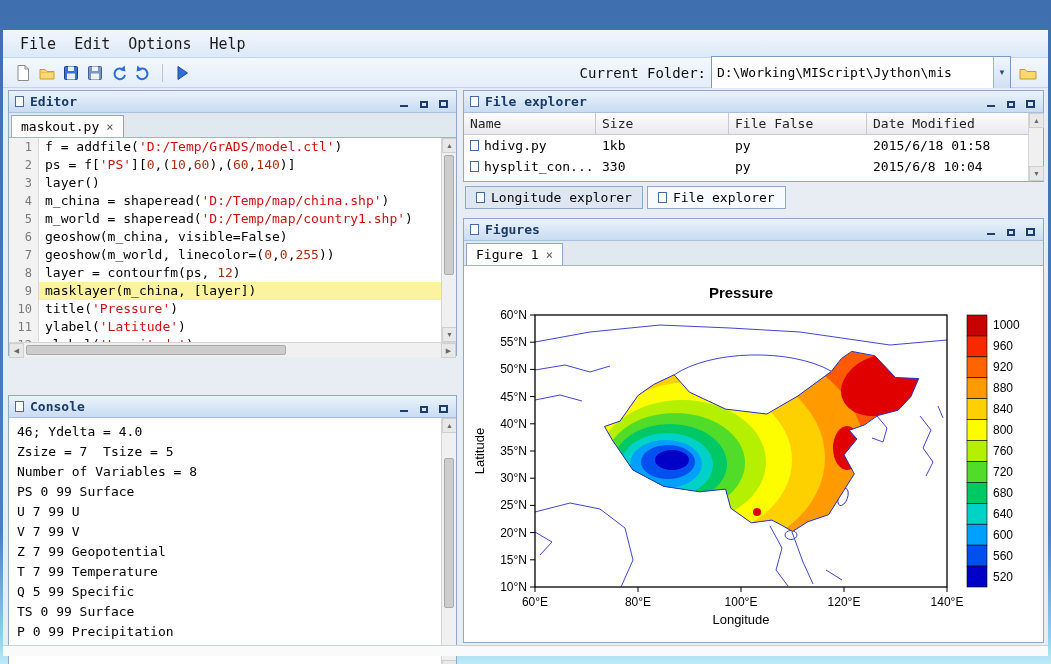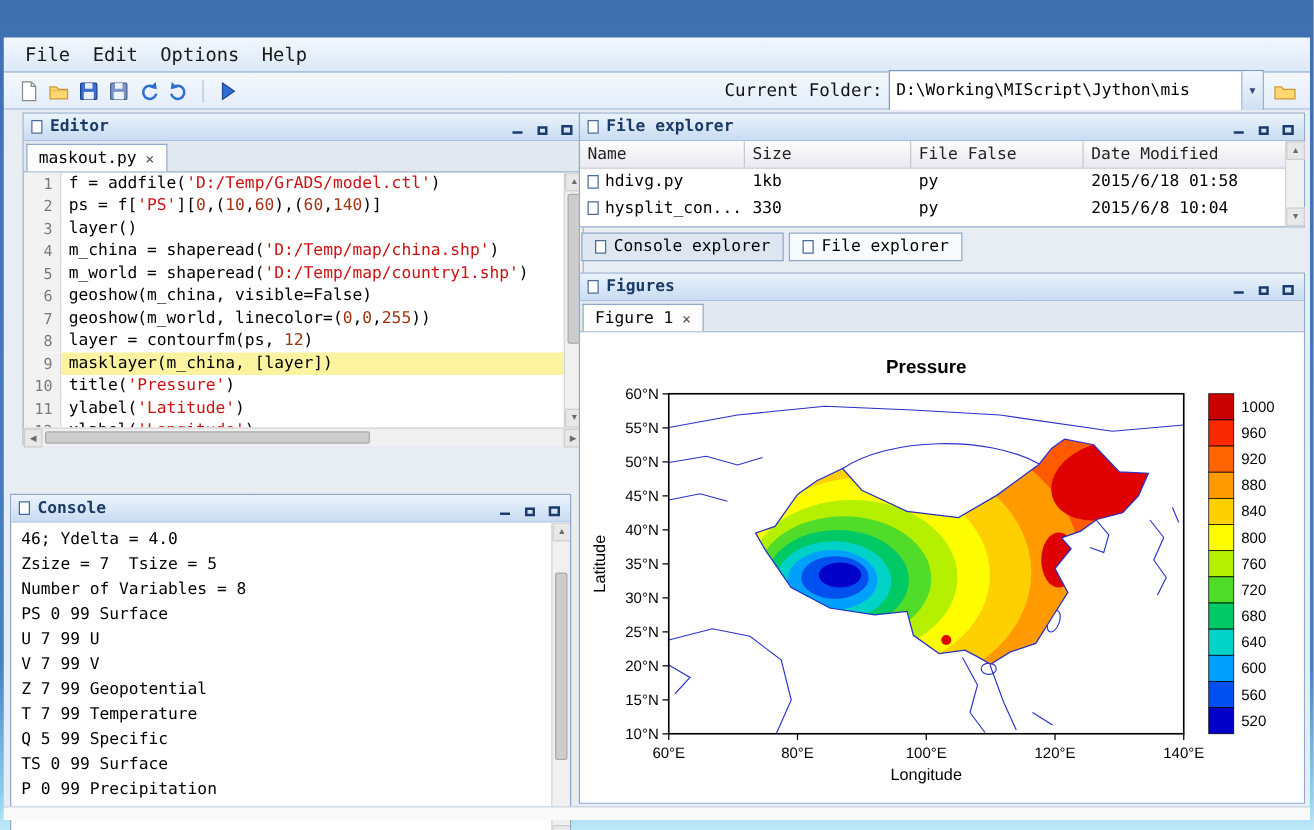--- a/index.html
+++ b/index.html
@@ -183,21 +183,21 @@
       <span class="tbtn">
         <svg width="20" height="18">
             <path d="M2 5.5h5l2 2h9v7.5H2z" fill="#ffd76e" stroke="#c89a30"></path>
           </svg>
       </span>
     </div>
   </div>
 
   <div class="main">
 
-    <div class="panel" style="left:5px;top:2px;width:449px;height:266px;margin-left:10px;">
+    <div class="panel" style="left:5px;top:2px;width:449px;height:266px;">
       <div class="ptitle">
         <span class="doc-ic"></span>
         <span class="pt">Editor</span>
         <span class="win-icons">
             <span class="wic">
               <span class="g-min"></span>
             </span>
             <span class="wic">
               <span class="g-float"></span>
             </span>
@@ -317,21 +317,21 @@
         </div>
       <div class="vscroll" style="top:22px;">
         <span class="sarrow">▲</span>
         <span class="sarrow bottom">▼</span>
       </div>
     </div>
 
     <div class="dock-tabs" style="left:462px;top:98px;">
       <div class="dtab">
         <span class="page-ic"></span>
-        <span>Console explorer</span>
+        <span>Longitude explorer</span>
       </div>
       <div class="dtab active">
         <span class="page-ic"></span>
         <span>File explorer</span>
       </div>
     </div>
 
     <div class="panel" style="left:460px;top:130px;width:581px;height:425px;">
       <div class="ptitle">
         <span class="doc-ic"></span>

